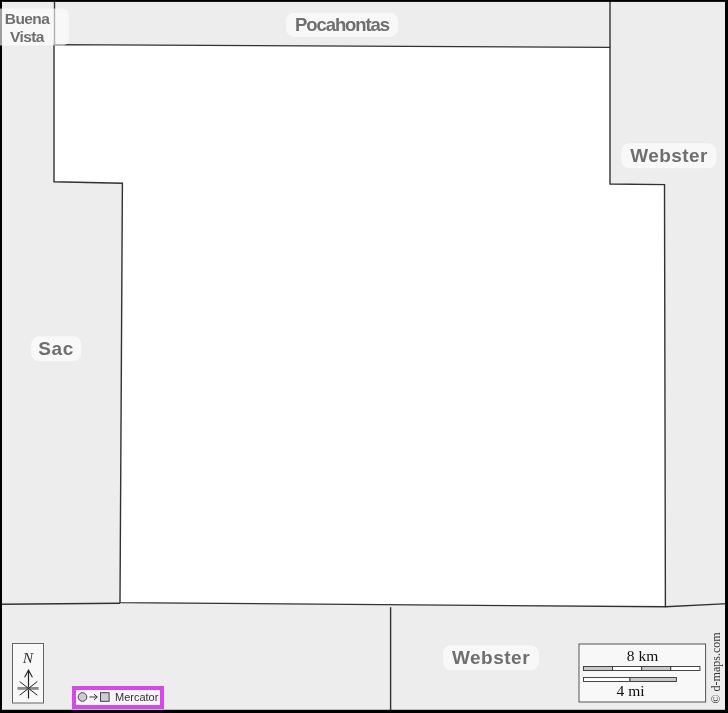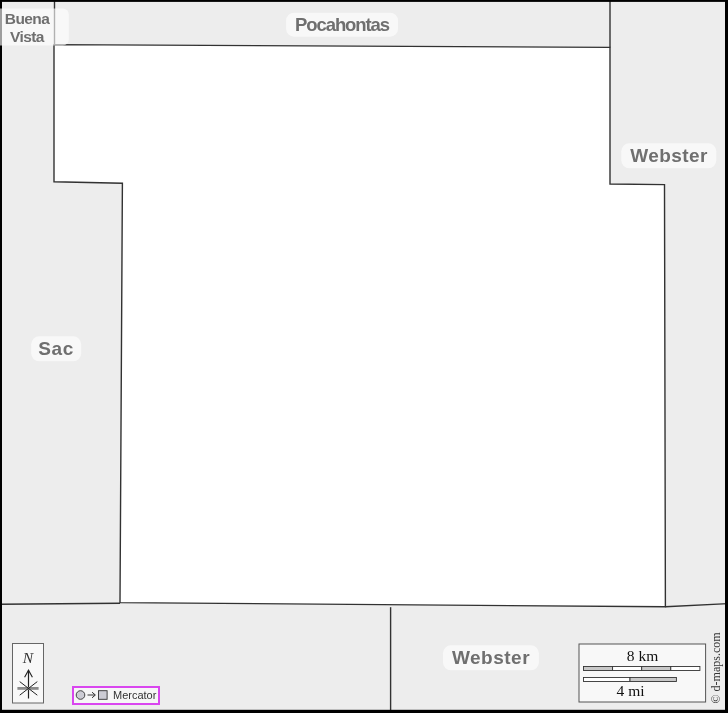--- a/index.html
+++ b/index.html
@@ -80,21 +80,21 @@
 <div class="lbl" style="left:669px;top:155.5px;letter-spacing:.4px">Webster</div>
 
 <div class="lbl" style="left:342px;top:24.6px;font-size:18.5px;letter-spacing:-1.1px">Pocahontas</div>
 
 <div class="lbl" style="left:56px;top:349px;letter-spacing:.6px;padding:2px 7px">Sac</div>
 
 
 <div class="lbl" style="left:491px;top:658.2px;letter-spacing:.5px">Webster</div>
 
 <div style="position:absolute;left:71.5px;top:685.5px;width:83px;height:15px;background:#f6f6f6;
-            border:2px solid #d946ef;font-size:11px;color:#333;display:flex;align-items:center;padding-left:1px">
+            border:4px solid #d946ef;font-size:11px;color:#333;display:flex;align-items:center;padding-left:1px">
   <svg width="37" height="12" viewBox="0 0 37 12" style="position:static">
 
     <circle cx="5.5" cy="6" r="4.3" fill="#ccccd4" stroke="#333" stroke-width="0.9"></circle>
 
     <path d="M12.5,6 H20 M17,3.2 L20.4,6 L17,8.8" stroke="#333" stroke-width="1" fill="none"></path>
 
     <rect x="23.5" y="1.7" width="8.6" height="8.6" fill="#ccccd4" stroke="#333" stroke-width="0.9"></rect>
   </svg>
   <span style="margin-left:1.5px">Mercator</span>
 </div>

